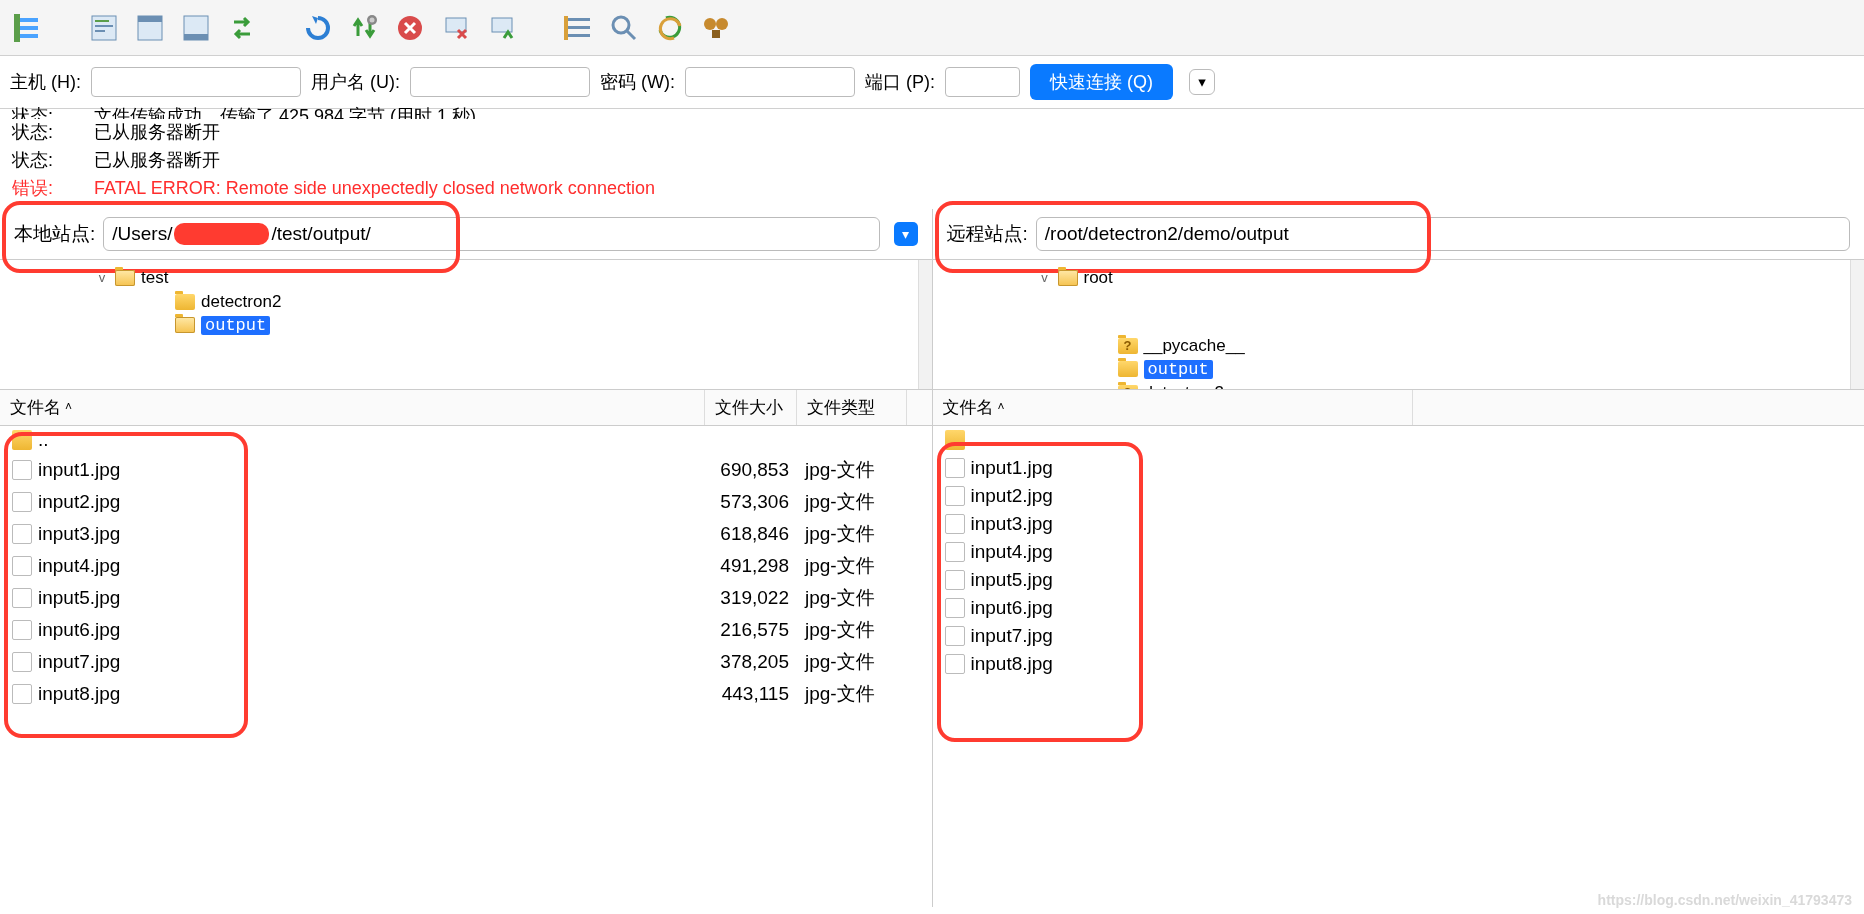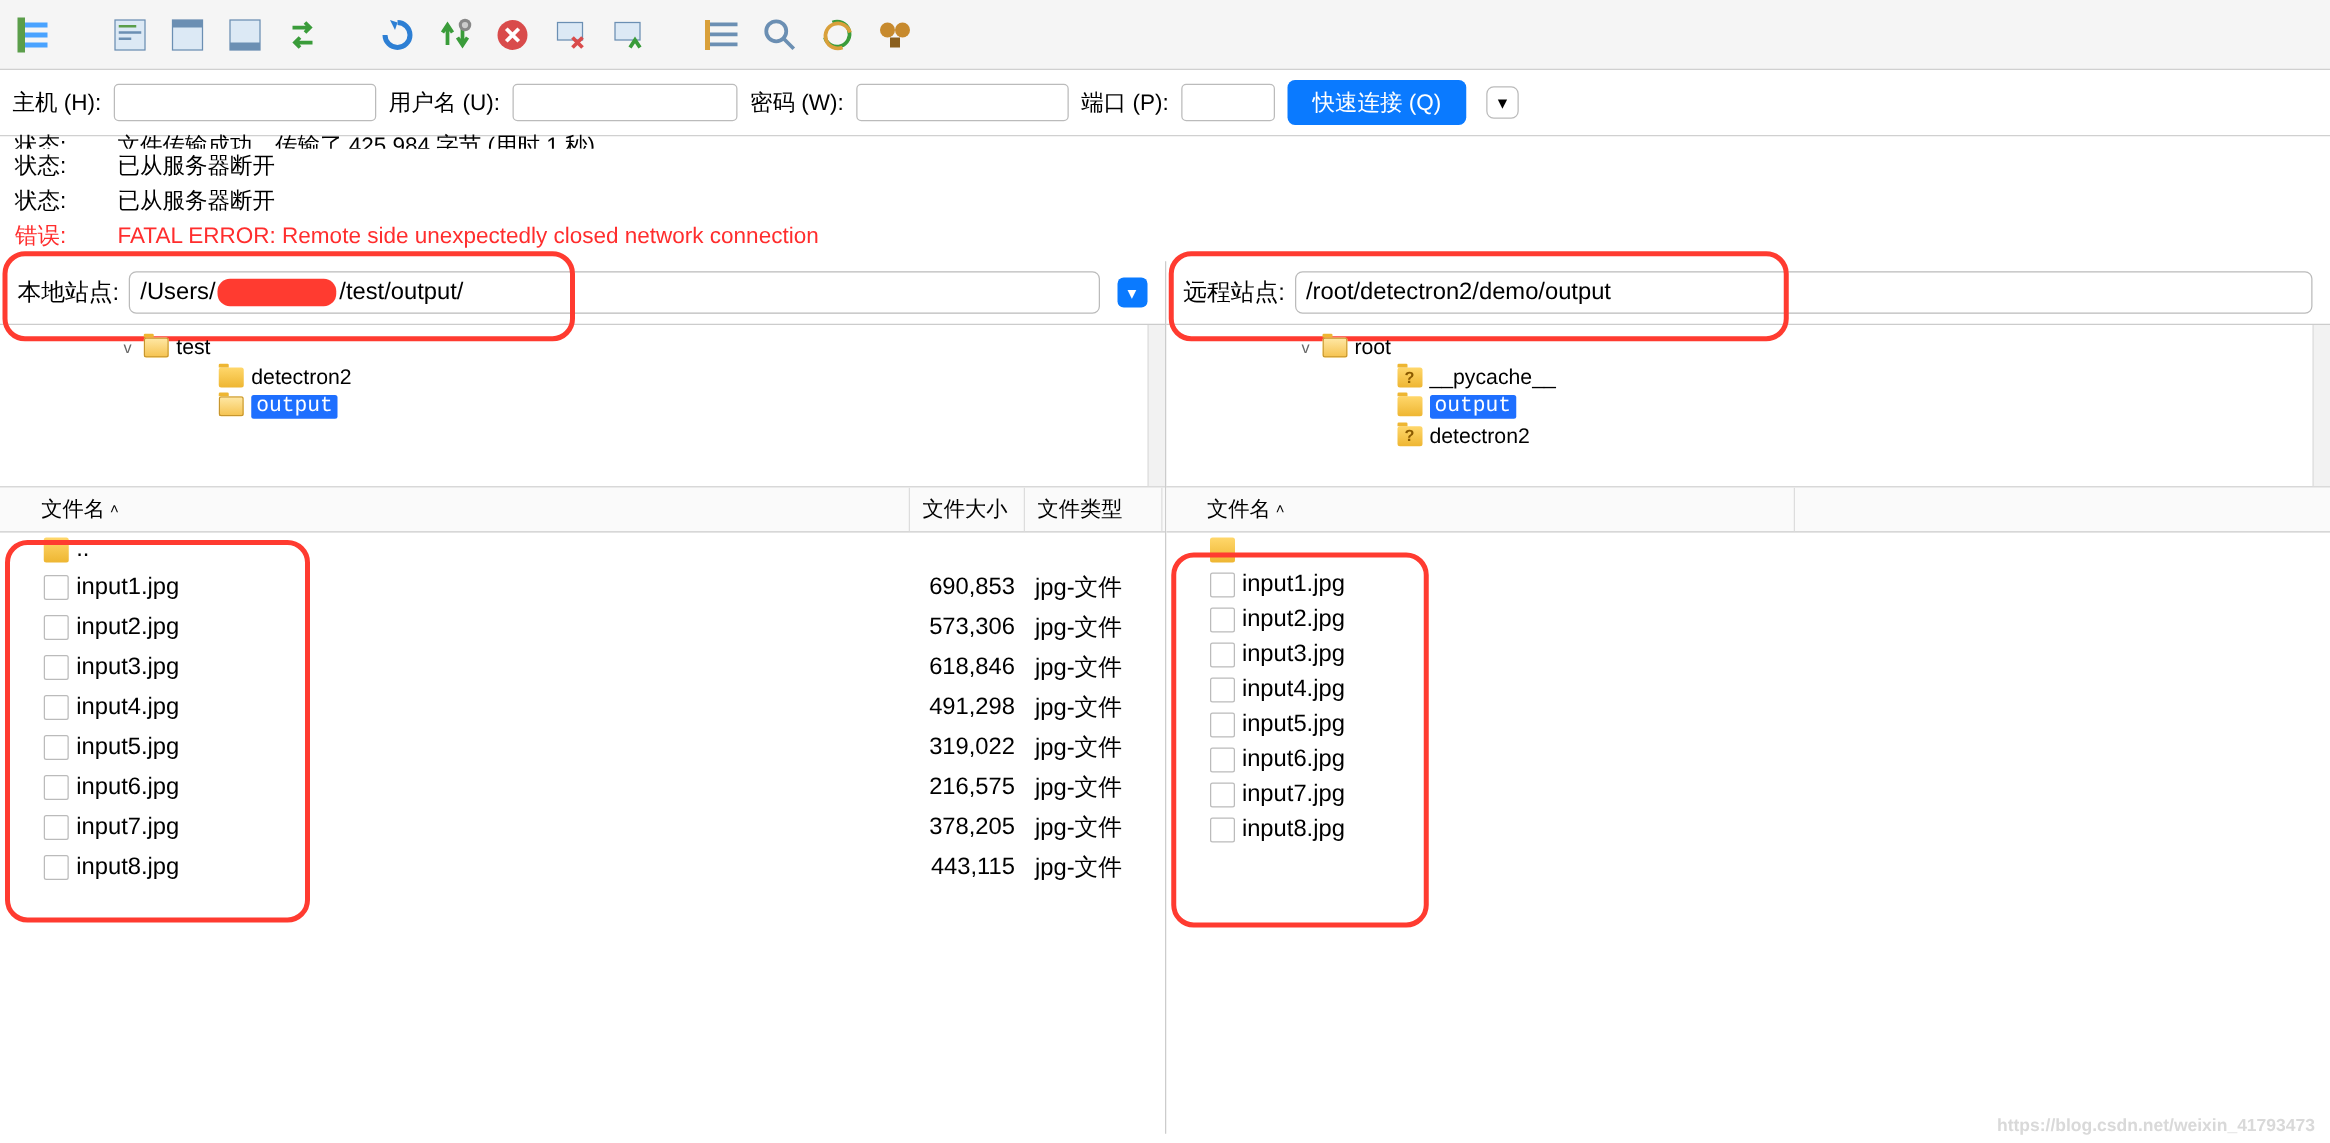--- a/index.html
+++ b/index.html
@@ -55,21 +55,21 @@
 
 
 .filelist { flex:1; overflow:auto; font-size:19px; position:relative; }
 .filelist .hdr { display:flex; border-bottom:1px solid #ccc; font-size:17px; background:#fafafa; position:sticky; top:0; }
 .filelist .hdr .c { padding:6px 10px; border-right:1px solid #ddd; display:flex; align-items:center; gap:4px; }
 .filelist .hdr .c .arr { font-size:12px; }
 .filelist .row { display:flex; align-items:center; padding:3px 0; cursor:pointer; }
 .filelist .row .ico { width:20px; height:20px; margin:0 6px 0 12px; flex:none; }
 .filelist .ico.fold { background:linear-gradient(#ffd76b,#eeb632); border-radius:2px; }
 .filelist .ico.file { border:1px solid #bbb; background:#fff; border-radius:2px; }
-.filelist .c-name { display:flex; align-items:center;margin-left:23px; }
+.filelist .c-name { display:flex; align-items:center; }
 .filelist .c-size { text-align:right; padding-right:8px; }
 .filelist .c-type { padding-left:8px; }
 
 .pane.local .c-name { width:705px; }
 .pane.local .c-size { width:92px; }
 .pane.local .c-type { width:110px;align-items:flex-end; }
 .pane.remote .c-name { width:480px; }
 
 
 .scroll-stub { position:absolute; right:0; top:0; bottom:0; width:14px; background:#f2f2f2; border-left:1px solid #ddd; }
@@ -344,21 +344,21 @@
         </div>
       <div class="redbox" style="left:2px; top:-8px; width:496px; height:72px;"></div>
     </div>
     <div class="tree" id="rtree">
       <div class="scroll-stub"></div>
     <div class="node" style="padding-left: 105px;">
           <span class="tw">v</span>
           <span class="fold open"></span>
           <span class="name">root</span>
         </div>
-        <div class="node" style="padding-left: 165px;">
+        <div class="node" style="padding-left: 165px; margin-top: 44px;">
           <span class="tw"></span>
           <span class="fold q"></span>
           <span class="name">__pycache__</span>
         </div>
         <div class="node sel" style="padding-left: 165px;">
           <span class="tw"></span>
           <span class="fold"></span>
           <span class="name">output</span>
         </div>
         <div class="node" style="padding-left: 165px;">

